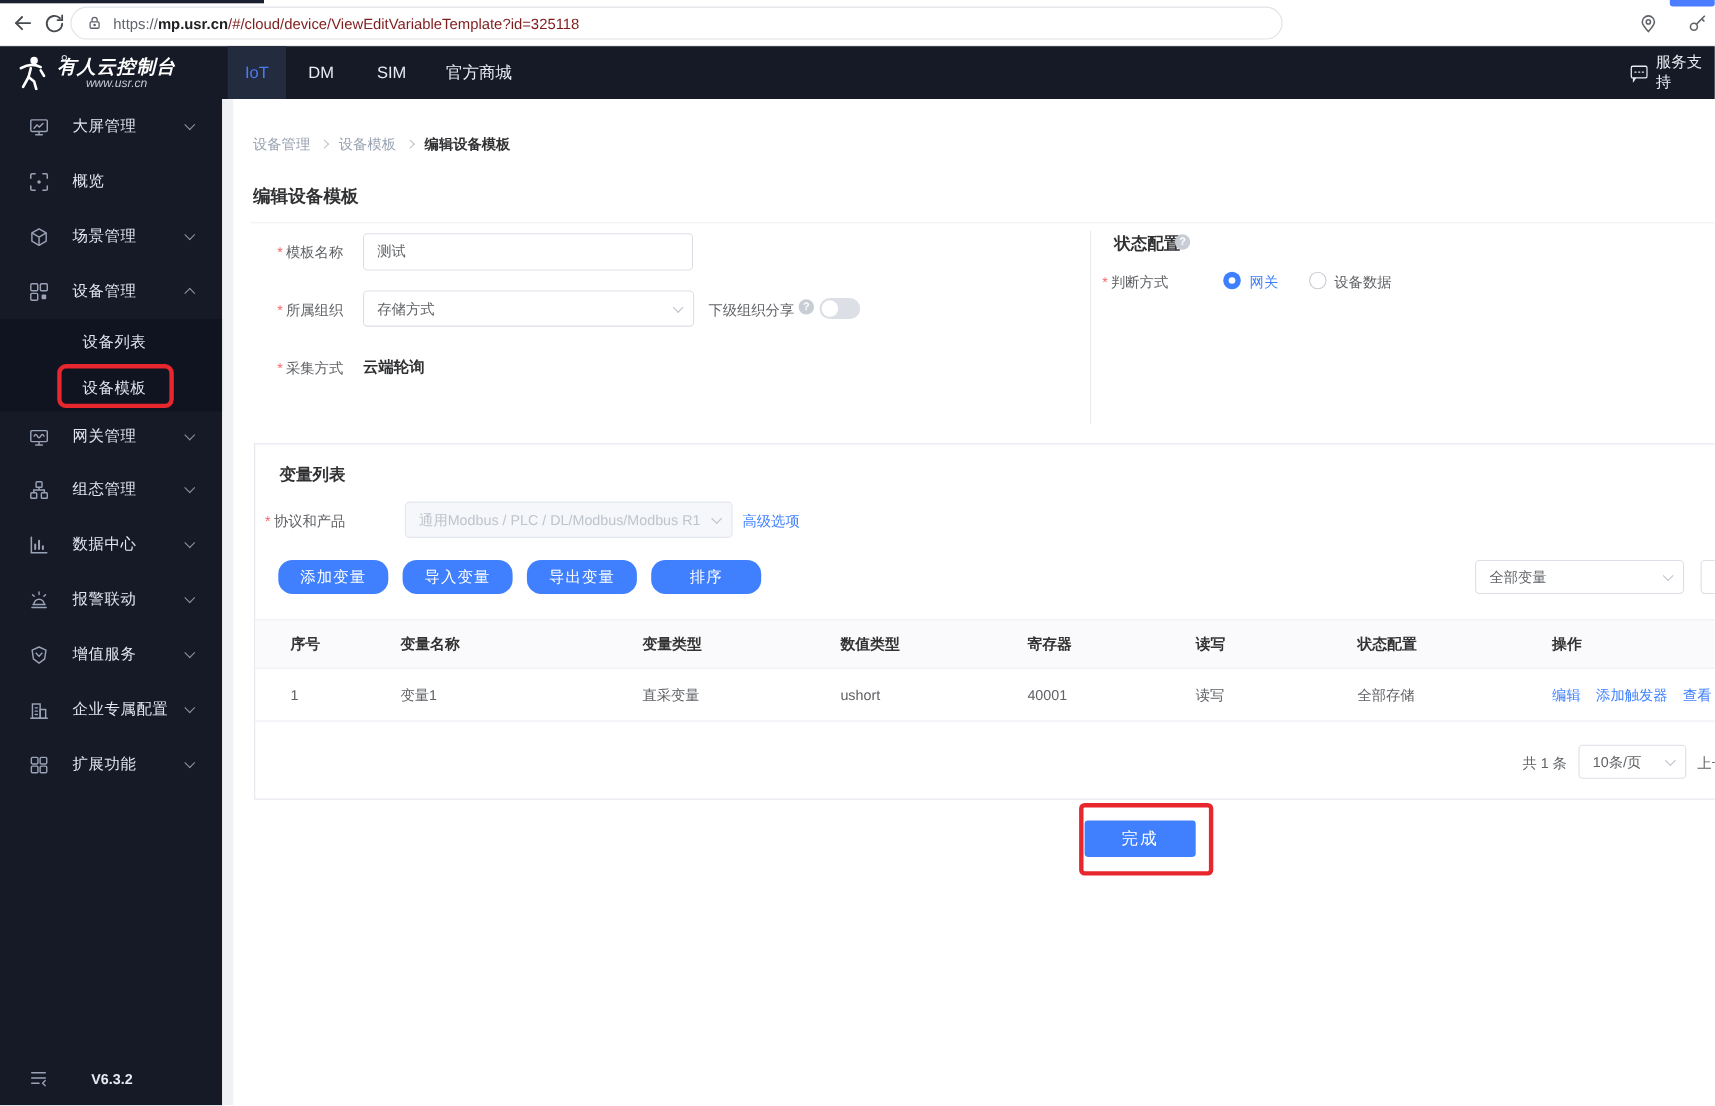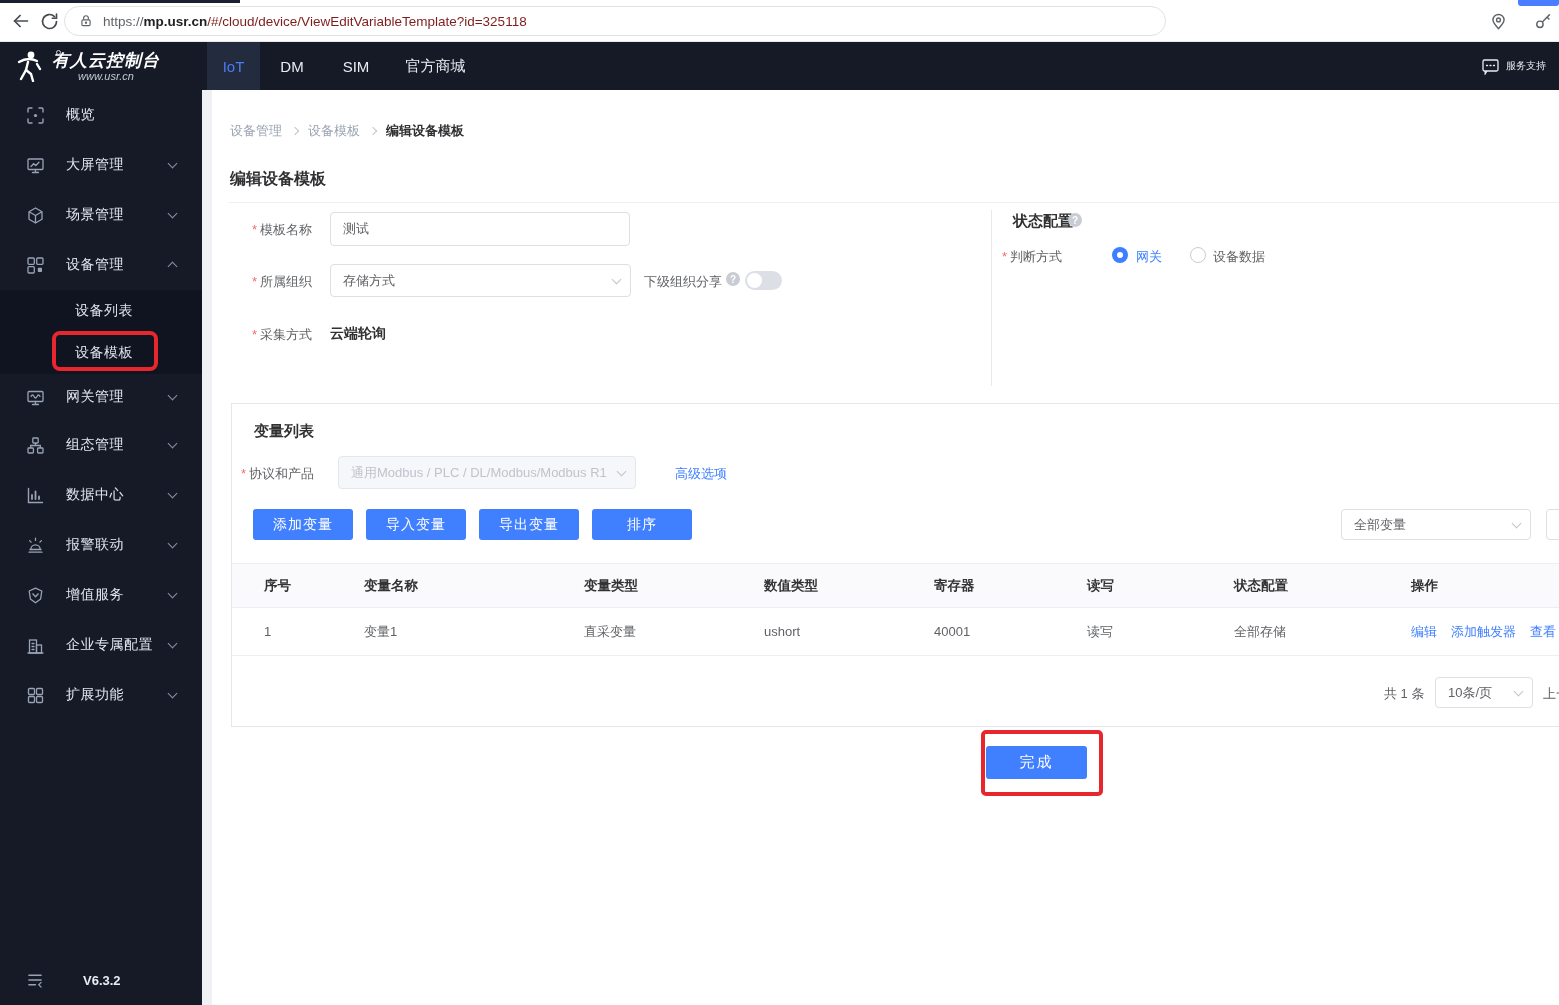--- a/index.html
+++ b/index.html
@@ -18,21 +18,21 @@
 
   
   .app-header { position:absolute; left:0; top:42px; width:1559px; height:48px; background:#151a26; }
   .logo-wrap { position:absolute; left:14px; top:0; height:48px; display:flex; align-items:center;font-style:italic; }
   .logo-text { margin-left:8px; text-align:center; }
   .logo-title { font-size:17px; font-weight:bold; color:#fff; letter-spacing:1px; line-height:19px; }
   .logo-sub { font-size:11px; color:#c3c9d6; line-height:12px; }
   .reg-mark { position:absolute; left:42px; top:8px; width:5px; height:5px; border:1px solid #cfd4df; border-radius:50%; }
   .nav-tab { position:absolute; top:0; height:48px; display:flex; align-items:center; justify-content:center; font-size:15px; color:#e8ebf2; cursor:pointer; }
   .nav-tab.active { background:#232b3f; color:#4d7bf3; }
-  .support { position:absolute; left:1482px; top:0; height:48px; display:flex; align-items:center; gap:7px; color:#e8ebf2; font-size:10px; cursor:pointer; }
+  .support { position:absolute; left:1482px; top:0; height:48px; display:flex; align-items:center; gap:7px; color:#e8ebf2; font-size:14px; cursor:pointer; }
 
   
   .sidebar { position:absolute; left:0; top:90px; width:202px; height:915px; background:#151a26; }
   .scroll-gutter { position:absolute; left:202px; top:90px; width:10px; height:915px; background:#f0f1f4; }
   .side-item { position:relative; height:50px; display:flex; align-items:center; padding-left:27px; color:#e2e6f0; font-size:14px; cursor:pointer; }
   .side-item .lbl { margin-left:22px; letter-spacing:.5px; }
   .chev { position:absolute; right:26px; width:7px; height:7px; border-right:1.4px solid #8a93a6; border-bottom:1.4px solid #8a93a6; }
   .chev.down { transform:rotate(45deg); margin-top:-3px; }
   .chev.up { transform:rotate(-135deg); margin-top:3px; }
   .submenu { background:#101420; }
@@ -66,21 +66,21 @@
 
   .v-divider { position:absolute; left:991px; top:210px; width:1px; height:176px; background:#e9e9ec; }
   .section-title { position:absolute; font-size:15px; font-weight:bold; color:#303133; }
   .radio { position:absolute; width:16px; height:16px; border-radius:50%; cursor:pointer; }
   .radio.sel-on { background:#3d7fff; }
   .radio.sel-on::after { content:""; position:absolute; left:5px; top:5px; width:6px; height:6px; background:#fff; border-radius:50%; }
   .radio.sel-off { background:#fff; border:1px solid #c9ccd4; }
   .radio-lbl { position:absolute; font-size:13px; }
 
   .panel2 { position:absolute; left:231px; top:403px; width:1330px; height:324px; background:#fff; border:1px solid #e4e7ed; }
-  .btn-blue { position:absolute; height:31px; background:#4080ff; color:#fff; font-size:14px; border:none; border-radius:3px; display:flex; align-items:center; justify-content:center; cursor:pointer; letter-spacing:1px; font-family:"Liberation Sans","DejaVu Sans",sans-serif; }
+  .btn-blue { position:absolute; height:31px; background:#4080ff; color:#fff; font-size:14px; border:none; border-radius:13px; display:flex; align-items:center; justify-content:center; cursor:pointer; letter-spacing:1px; font-family:"Liberation Sans","DejaVu Sans",sans-serif; }
   .link-blue { color:#4080ff; font-size:13px; cursor:pointer; text-decoration:none; }
 
   .var-table { position:absolute; left:0; top:159px; width:1330px; }
   .t-row { display:grid; grid-template-columns:100px 220px 180px 170px 153px 147px 177px 1fr; padding-left:32px; align-items:center; }
   .t-head { height:45px; background:#fafafc; border-top:1px solid #eceef3; border-bottom:1px solid #eceef3; font-size:13.5px; font-weight:bold; color:#333; }
   .t-body { height:48px; border-bottom:1px solid #eceef3; font-size:13px; color:#606266; }
   .ops { display:flex; gap:14px; white-space:nowrap; }
 
   .pagination { position:absolute; left:0; top:273px; width:1330px; height:31px; font-size:13px; color:#606266; }
   .finish-btn { position:absolute; left:986px; top:746px; width:101px; height:33px; background:#4080ff; color:#fff; font-size:15px; border:none; border-radius:3px; cursor:pointer; letter-spacing:2px; font-family:"Liberation Sans","DejaVu Sans",sans-serif; }
@@ -154,37 +154,37 @@
           <rect x="1" y="2" width="15" height="11" rx="1.5"></rect>
           <path d="M5 13l-1.8 2.8V13"></path>
           <path d="M4.5 7.5h1M8 7.5h1M11.5 7.5h1" stroke-linecap="round"></path>
         </svg>
       <span>服务支持</span>
     </div>
   </div>
 
   <div class="sidebar">
     <div class="side-item">
+      <svg width="17" height="17" viewBox="0 0 17 17" fill="none" stroke="#9aa2b5" stroke-width="1.3" stroke-linecap="round">
+          <rect x="1" y="2" width="15" height="10.5" rx="1"></rect>
+          <path d="M4 9.5l2.6-2.8 2.2 1.8 3.2-3.2"></path>
+          <path d="M8.5 12.5V15M5.5 15.5h6"></path>
+        </svg>
+      <span class="lbl">大屏管理</span>
+      <span class="chev down"></span>
+    </div>
+    <div class="side-item">
       <svg width="17" height="17" viewBox="0 0 17 17" fill="none" stroke="#9aa2b5" stroke-width="1.4" stroke-linecap="round">
           <path d="M5 1H2.2A1.2 1.2 0 0 0 1 2.2V5"></path>
           <path d="M12 1h2.8A1.2 1.2 0 0 1 16 2.2V5"></path>
           <path d="M16 12v2.8a1.2 1.2 0 0 1-1.2 1.2H12"></path>
           <path d="M5 16H2.2A1.2 1.2 0 0 1 1 14.8V12"></path>
           <circle cx="8.5" cy="8.5" r="1.6" fill="#9aa2b5" stroke="none"></circle>
         </svg>
       <span class="lbl">概览</span>
-    </div>
-    <div class="side-item">
-      <svg width="17" height="17" viewBox="0 0 17 17" fill="none" stroke="#9aa2b5" stroke-width="1.3" stroke-linecap="round">
-          <rect x="1" y="2" width="15" height="10.5" rx="1"></rect>
-          <path d="M4 9.5l2.6-2.8 2.2 1.8 3.2-3.2"></path>
-          <path d="M8.5 12.5V15M5.5 15.5h6"></path>
-        </svg>
-      <span class="lbl">大屏管理</span>
-      <span class="chev down"></span>
     </div>
     <div class="side-item">
       <svg width="17" height="17" viewBox="0 0 17 17" fill="none" stroke="#9aa2b5" stroke-width="1.3" stroke-linejoin="round">
           <path d="M8.5 1L15 4.75v7.5L8.5 16 2 12.25v-7.5z"></path>
           <path d="M8.5 8.5V16M8.5 8.5L2 4.75M8.5 8.5L15 4.75"></path>
         </svg>
       <span class="lbl">场景管理</span>
       <span class="chev down"></span>
     </div>
     <div class="side-item">
@@ -310,21 +310,21 @@
   <div class="form-label req" style="left:990px;top:248px;width:72px">判断方式</div>
   <span class="radio sel-on" style="left:1112px;top:247px"></span>
   <span class="radio-lbl" style="left:1136px;top:248px;color:#3d7fff">网关</span>
   <span class="radio sel-off" style="left:1190px;top:247px"></span>
   <span class="radio-lbl" style="left:1213px;top:248px;color:#606266">设备数据</span>
 
   <div class="panel2">
     <div class="section-title" style="left:22px;top:18px">变量列表</div>
 
     <div class="form-label req" style="left:-14px;top:61px;width:96px">协议和产品</div>
-    <div class="sel disabled" style="left:106px;top:52px;width:298px">
+    <div class="sel disabled" style="left:136px;top:52px;width:298px">
       <span>通用Modbus / PLC / DL/Modbus/Modbus R1</span>
       <span class="schev"></span>
     </div>
     <a class="link-blue" style="position:absolute;left:443px;top:61px">高级选项</a>
 
     <button class="btn-blue" style="left:21px;top:105px;width:100px">添加变量</button>
     <button class="btn-blue" style="left:134px;top:105px;width:100px">导入变量</button>
     <button class="btn-blue" style="left:247px;top:105px;width:100px">导出变量</button>
     <button class="btn-blue" style="left:360px;top:105px;width:100px">排序</button>
 

